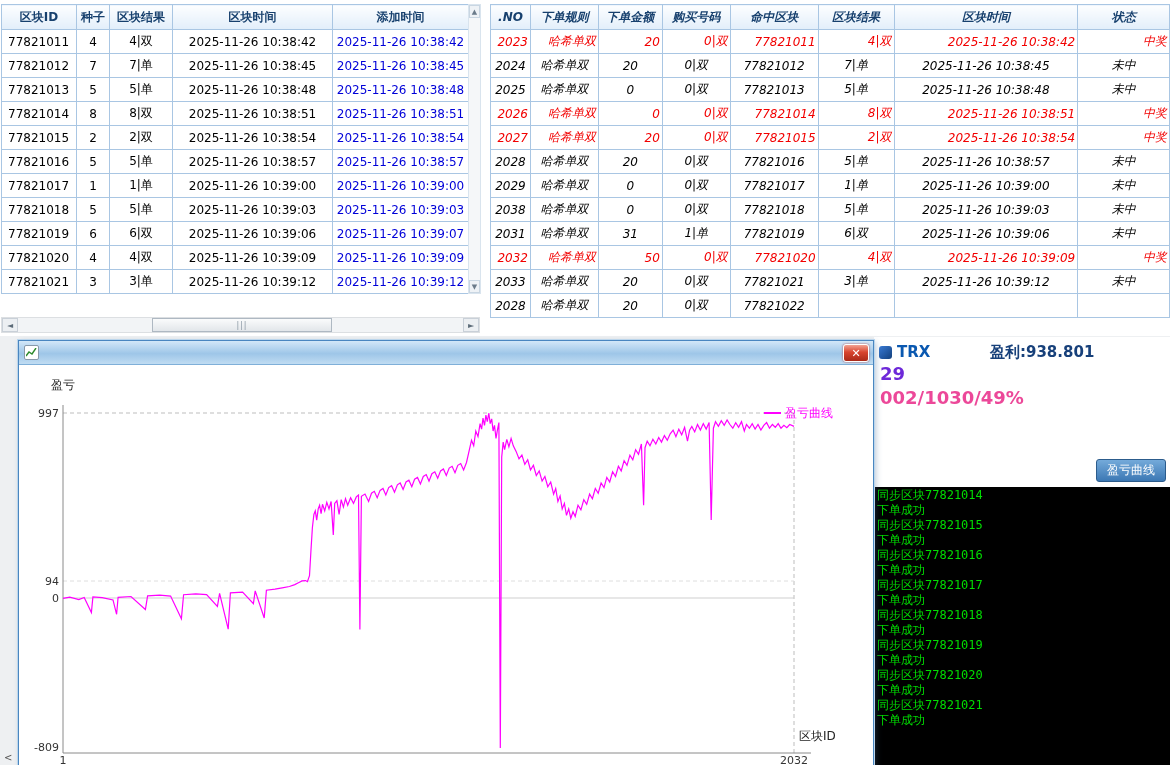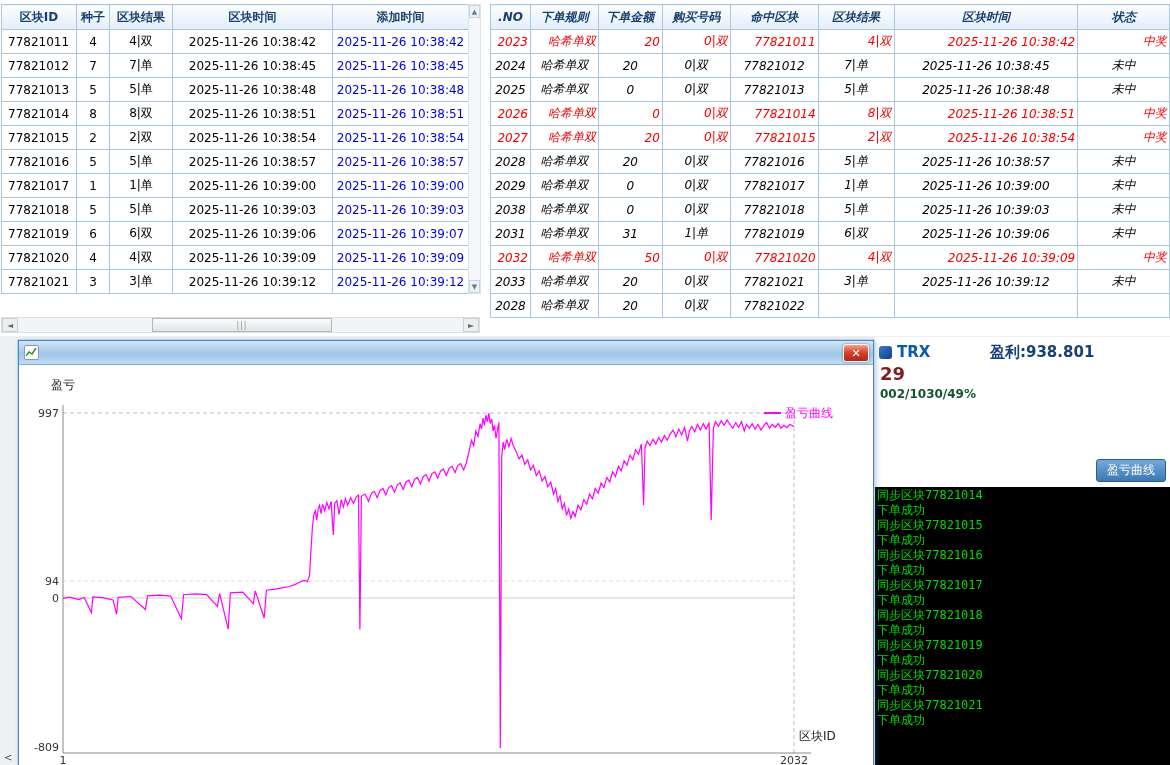--- a/index.html
+++ b/index.html
@@ -60,22 +60,22 @@
     background:#eef0f2; color:#555; font-size:10px; line-height:15px; padding-left:4px;
   }
 
   
   .info-panel { position:absolute; left:874px; top:337px; width:296px; height:428px; background:#fff; z-index:1; }
   .info-top { position:relative; height:150px; }
   .trx-icon { position:absolute; left:5px; top:9px; width:13px; height:13px;
     background: linear-gradient(135deg,#3a7bd5,#123f7c); border-radius:3px; }
   .coin-label { position:absolute; left:23px; top:6px; color:#0a58b0; font-weight:bold; font-size:15px; }
   .profit { position:absolute; left:116px; top:6px; color:#17407a; font-weight:bold; font-size:15px; }
-  .stat-l2 { position:absolute; left:6px; top:26px; font-size:18px; font-weight:bold; color:#7f1d1d; }
-  .stat-l3 { position:absolute; left:6px; top:50px; font-size:12px; font-weight:bold; color:#14532d;text-align:center; }
+  .stat-l2 { position:absolute; left:6px; top:26px; font-size:18px; font-weight:bold; color:#6d28d9; }
+  .stat-l3 { position:absolute; left:6px; top:50px; font-size:18px; font-weight:bold; color:#ec4899;text-align:center; }
   .pl-btn {
     position:absolute; left:222px; top:122px; width:70px; height:23px;
     background:linear-gradient(#74aada,#3c78b4); color:#fff;
     border:1px solid #2c5c8c; border-radius:3px; font-size:12px; cursor:pointer;
     font-family:inherit;
   }
   .console {
     position:absolute; left:0; top:150px; width:296px; height:278px;
     background:#000; overflow:hidden; padding:1px 0 0 3px;
   }

